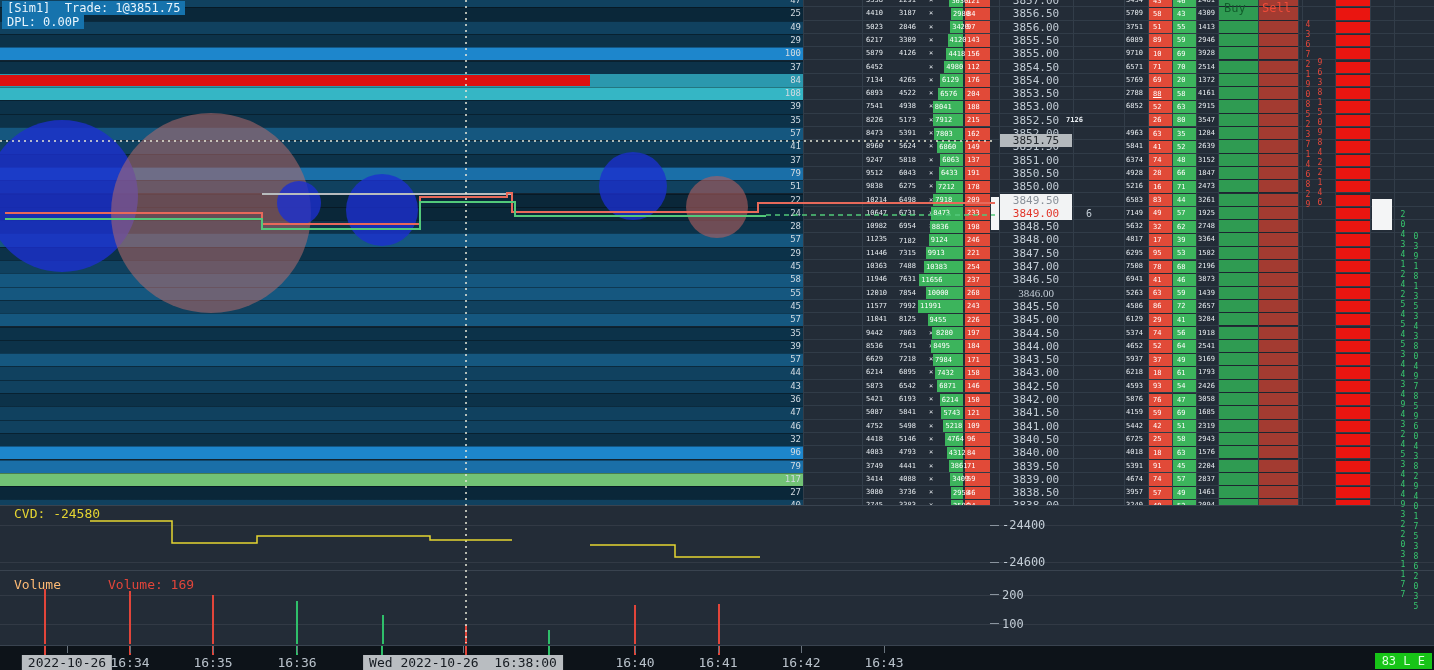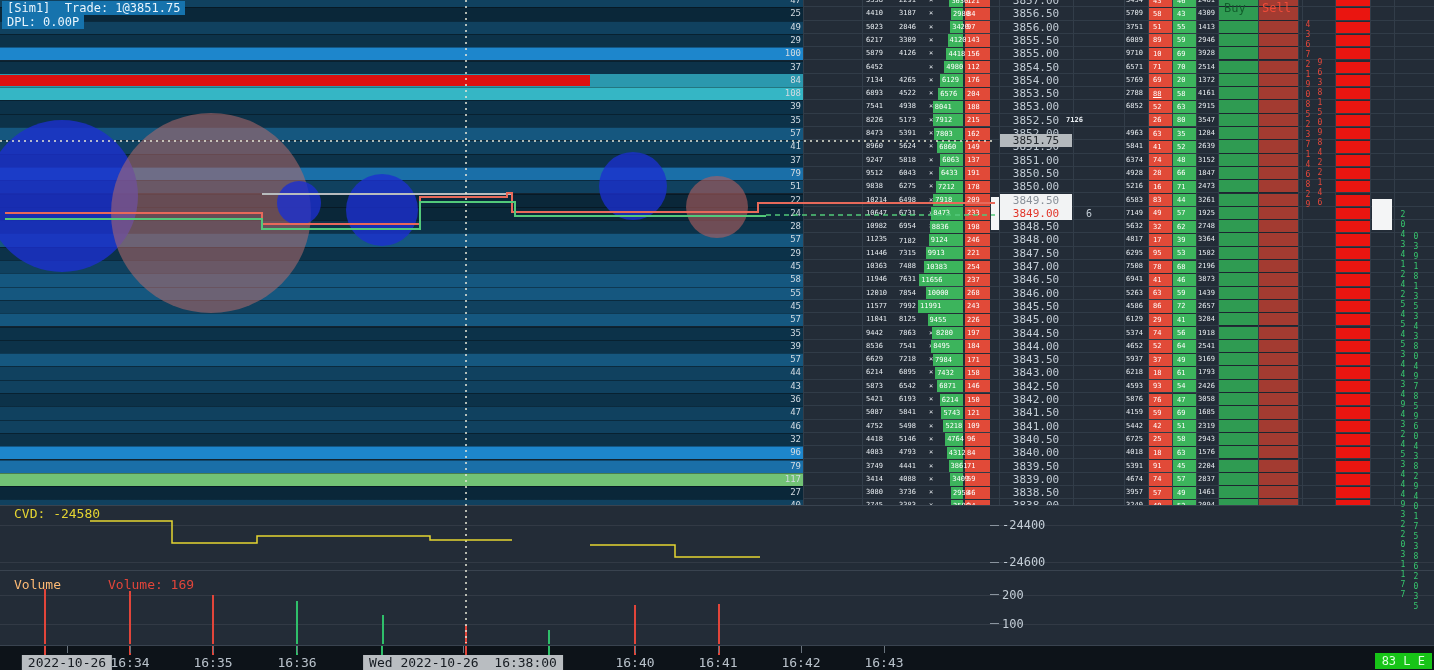--- a/index.html
+++ b/index.html
@@ -530,21 +530,21 @@
         <div class="price-cell" style="top: 166.9px;">3850.50</div>
         <div class="price-cell" style="top: 180.2px;">3850.00</div>
         <div class="price-cell white-ask" style="top: 193.5px;">3849.50</div>
         <div class="price-cell white-bid" style="top: 206.8px;">3849.00</div>
         <div class="annot" style="left: 1086px; top: 207.8px;">6</div>
         <div class="price-cell" style="top: 220.1px;">3848.50</div>
         <div class="price-cell" style="top: 233.4px;">3848.00</div>
         <div class="price-cell" style="top: 246.7px;">3847.50</div>
         <div class="price-cell" style="top: 260px;">3847.00</div>
         <div class="price-cell" style="top: 273.3px;">3846.50</div>
-        <div class="price-cell" style="top: 286.6px;">3846.00</div>
+        <div class="price-cell" style="top: 286.6px; font-family: Liberation Serif, serif;">3846.00</div>
         <div class="price-cell" style="top: 299.9px;">3845.50</div>
         <div class="price-cell" style="top: 313.2px;">3845.00</div>
         <div class="price-cell" style="top: 326.5px;">3844.50</div>
         <div class="price-cell" style="top: 339.8px;">3844.00</div>
         <div class="price-cell" style="top: 353.1px;">3843.50</div>
         <div class="price-cell" style="top: 366.4px;">3843.00</div>
         <div class="price-cell" style="top: 379.7px;">3842.50</div>
         <div class="price-cell" style="top: 393px;">3842.00</div>
         <div class="price-cell" style="top: 406.3px;">3841.50</div>
         <div class="price-cell" style="top: 419.6px;">3841.00</div>

